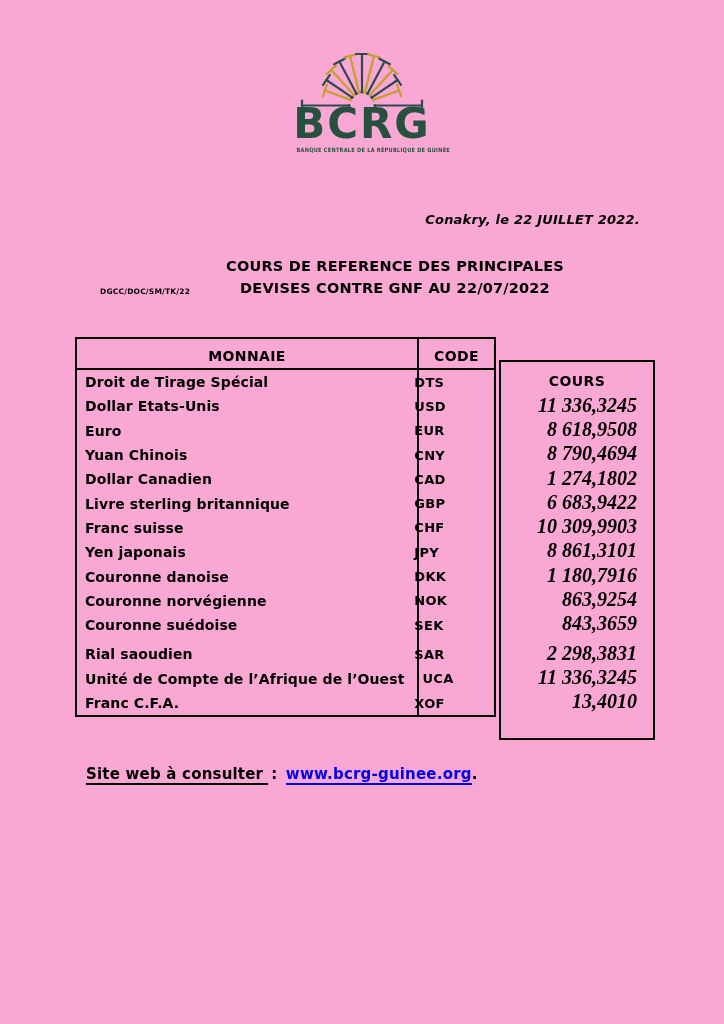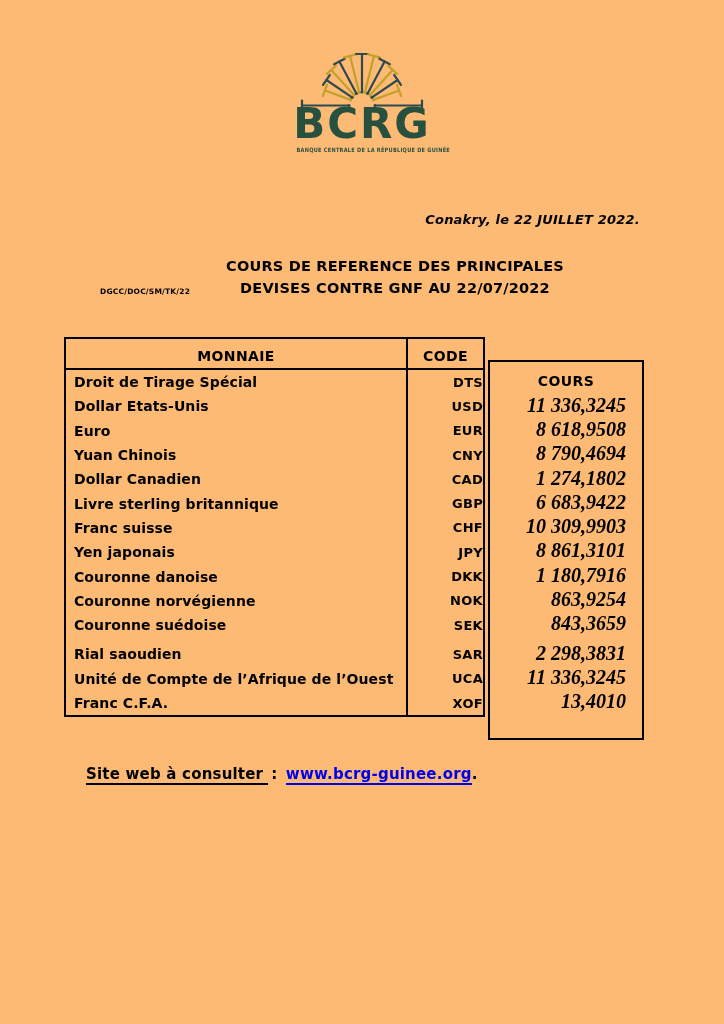--- a/index.html
+++ b/index.html
@@ -1,20 +1,20 @@
 <!DOCTYPE html>
 <html><head>
 <meta charset="utf-8">
 <style>
   html,body{margin:0;padding:0;background:#e8e8e8;}
   .page{
     position:relative;
     width:724px;height:1024px;
     margin:0 auto;
-    background:#fdba74;
+    background:#f9a8d4;
     font-family:"DejaVu Sans","Liberation Sans",sans-serif;
     color:#000;
     overflow:hidden;
   }
 
   
   .logo{position:absolute;top:48px;left:284px;width:156px;text-align:center;}
   .logo svg{display:block;margin:0 auto;}
   .wordmark{
     margin-top:-6px;
@@ -36,38 +36,38 @@
     position:absolute;top:287px;left:100px;
     font-size:7.5px;font-weight:bold;letter-spacing:.2px;
   }
   .doc-title{
     position:absolute;top:256px;left:173px;width:444px;
     text-align:center;font-weight:bold;font-size:14.5px;line-height:21.8px;
     letter-spacing:.2px;
   }
 
   
-  .rate-table{position:absolute;top:337px;left:64px;width:580px;height:380px;}
+  .rate-table{position:absolute;top:337px;left:75px;width:580px;height:380px;}
   .boxL{
     position:absolute;left:0;top:0;width:421px;height:380px;
     border:2px solid #000;box-sizing:border-box;
   }
   .boxL .vdivider{position:absolute;left:340px;top:0;bottom:0;width:2px;background:#000;}
   .boxR{
     position:absolute;left:424px;top:0;width:156px;height:380px;
     border:2px solid #000;box-sizing:border-box;margin-top:23px;
   }
   .theadL{display:flex;height:29px;border-bottom:2px solid #000;align-items:flex-end;}
   .h-monnaie{width:340px;text-align:center;font-size:14px;font-weight:bold;letter-spacing:.4px;padding-bottom:4px;}
   .h-code{width:75px;margin-left:2px;text-align:center;font-size:14px;font-weight:bold;letter-spacing:.4px;padding-bottom:4px;}
   .theadR{height:31px;display:flex;align-items:flex-end;justify-content:center;
     font-size:14px;font-weight:bold;letter-spacing:.4px;padding-bottom:4px;box-sizing:border-box;}
   .trow{height:24.3px;display:flex;align-items:center;}
   .cell-name{width:340px;padding-left:8px;box-sizing:border-box;font-weight:bold;font-size:14px;letter-spacing:.1px;white-space:nowrap;}
-  .cell-code{width:85px;margin-left:18px;text-align:right;font-weight:bold;font-size:13px;letter-spacing:.3px;}
+  .cell-code{width:85px;margin-left:18px;text-align:left;font-weight:bold;font-size:13px;letter-spacing:.3px;}
   .vrow{height:24.3px;display:flex;align-items:center;justify-content:flex-end;padding-right:16px;
     font-family:"Liberation Serif","DejaVu Serif",serif;font-weight:bold;font-size:20px;font-style:italic;}
   .gap{margin-top:5px;}
 
   
   .footer{position:absolute;top:765px;left:86px;font-size:15px;font-weight:bold;letter-spacing:.2px;}
   .footer .label{display:inline-block;border-bottom:2.5px solid #000;padding-right:5px;line-height:1.15;}
   .footer .sep{margin:0 3px;}
   .footer .weblink{display:inline-block;border-bottom:2.5px solid currentColor;line-height:1.15;cursor:pointer;text-decoration:none;}
 </style>

